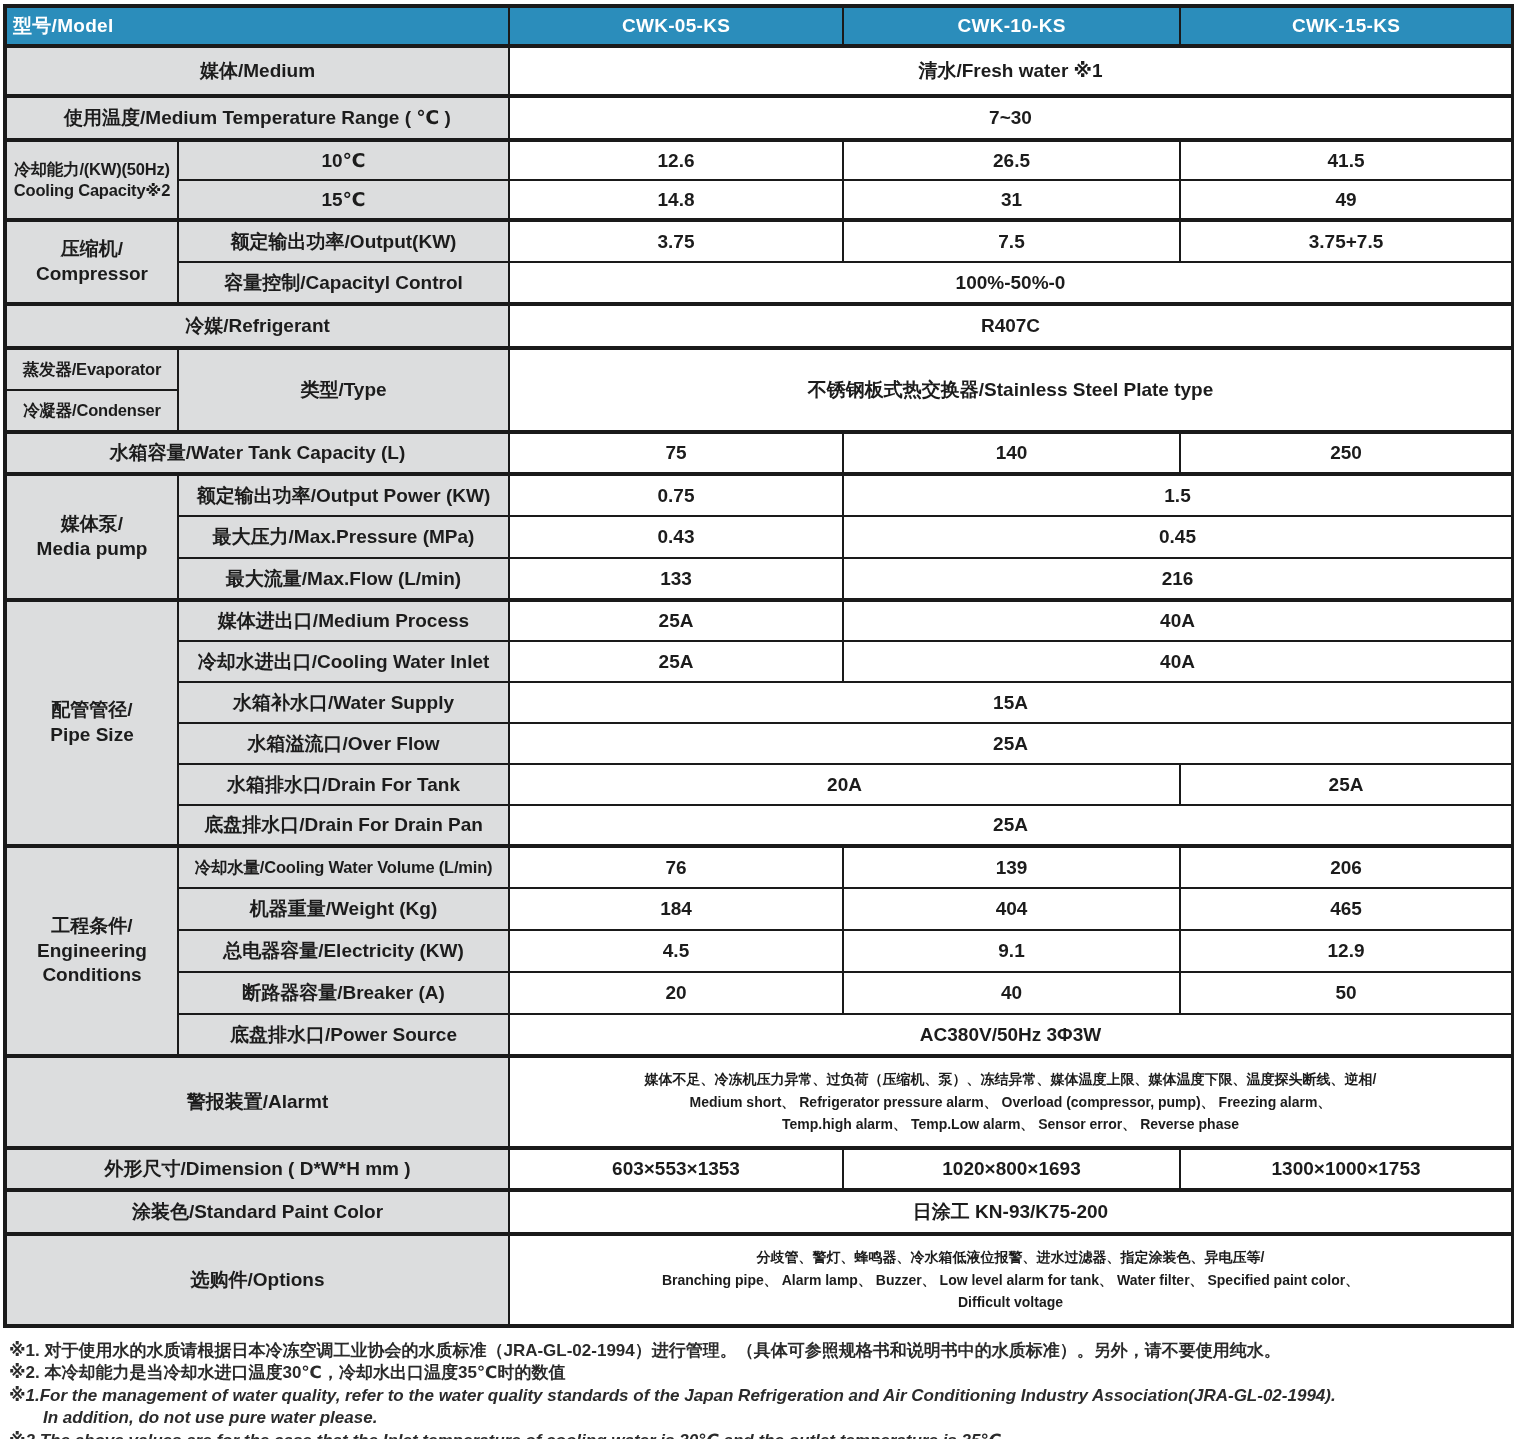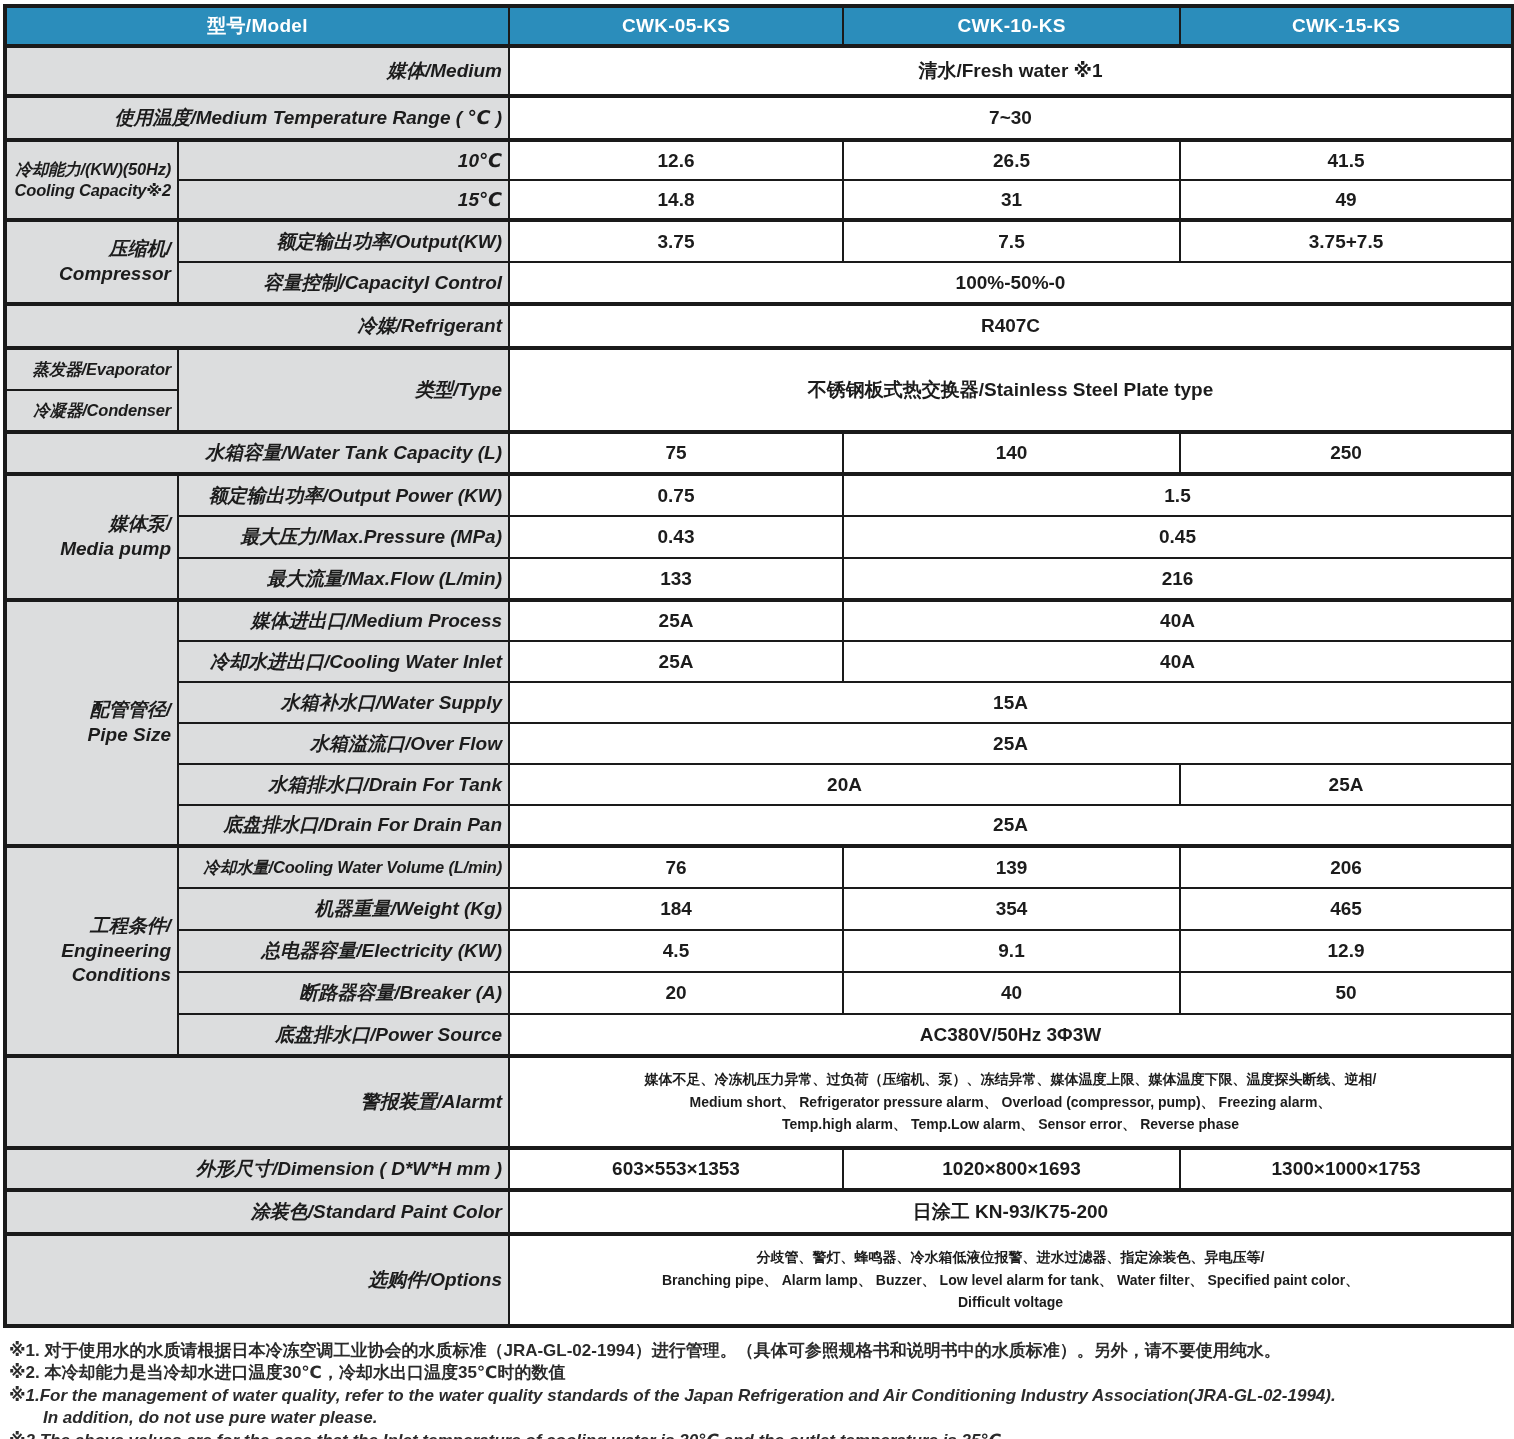--- a/index.html
+++ b/index.html
@@ -31,26 +31,25 @@
     vertical-align:middle;
   }
   tr.gt>td,tr.gt>th{border-top-width:4px;}
   th.hd{
     background:var(--header-bg);
     color:#fff;
     text-align:center;
     font-weight:600;
     letter-spacing:.3px;
   }
-  th.hd-label{text-align:center;padding-left:10px;}
+  th.hd-label{text-align:left;padding-left:10px;}
   td.lbl{
     background:var(--label-bg);
-    text-align:right;
+    text-align:center;
     padding-left:10px;
-    font-style:italic;
   }
   td.val{background:#fff;text-align:center;}
   .sl{border-left-width:3px;}
   .dv{border-left-width:4px;}
   .c2{border-left-width:3px;}
   .c3{border-left-width:1px;}
   td.grp div{line-height:1.3;}
   td.tight{font-size:16.5px;letter-spacing:-.2px;}
   td.multiline{white-space:normal;text-align:center;font-size:14px;line-height:1.6;padding:4px 10px;}
   .rh40{height:40px}.rh41{height:41px}.rh42{height:42px}
@@ -210,21 +209,21 @@
         <div>Conditions</div>
       </td>
       <td class="lbl sl tight">冷却水量/Cooling Water Volume (L/min)</td>
       <td class="val dv">76</td>
       <td class="val c2">139</td>
       <td class="val c3">206</td>
     </tr>
     <tr class="rh42">
       <td class="lbl sl">机器重量/Weight (Kg)</td>
       <td class="val dv">184</td>
-      <td class="val c2">354</td>
+      <td class="val c2">404</td>
       <td class="val c3">465</td>
     </tr>
     <tr class="rh42">
       <td class="lbl sl">总电器容量/Electricity (KW)</td>
       <td class="val dv">4.5</td>
       <td class="val c2">9.1</td>
       <td class="val c3">12.9</td>
     </tr>
     <tr class="rh42">
       <td class="lbl sl">断路器容量/Breaker (A)</td>

